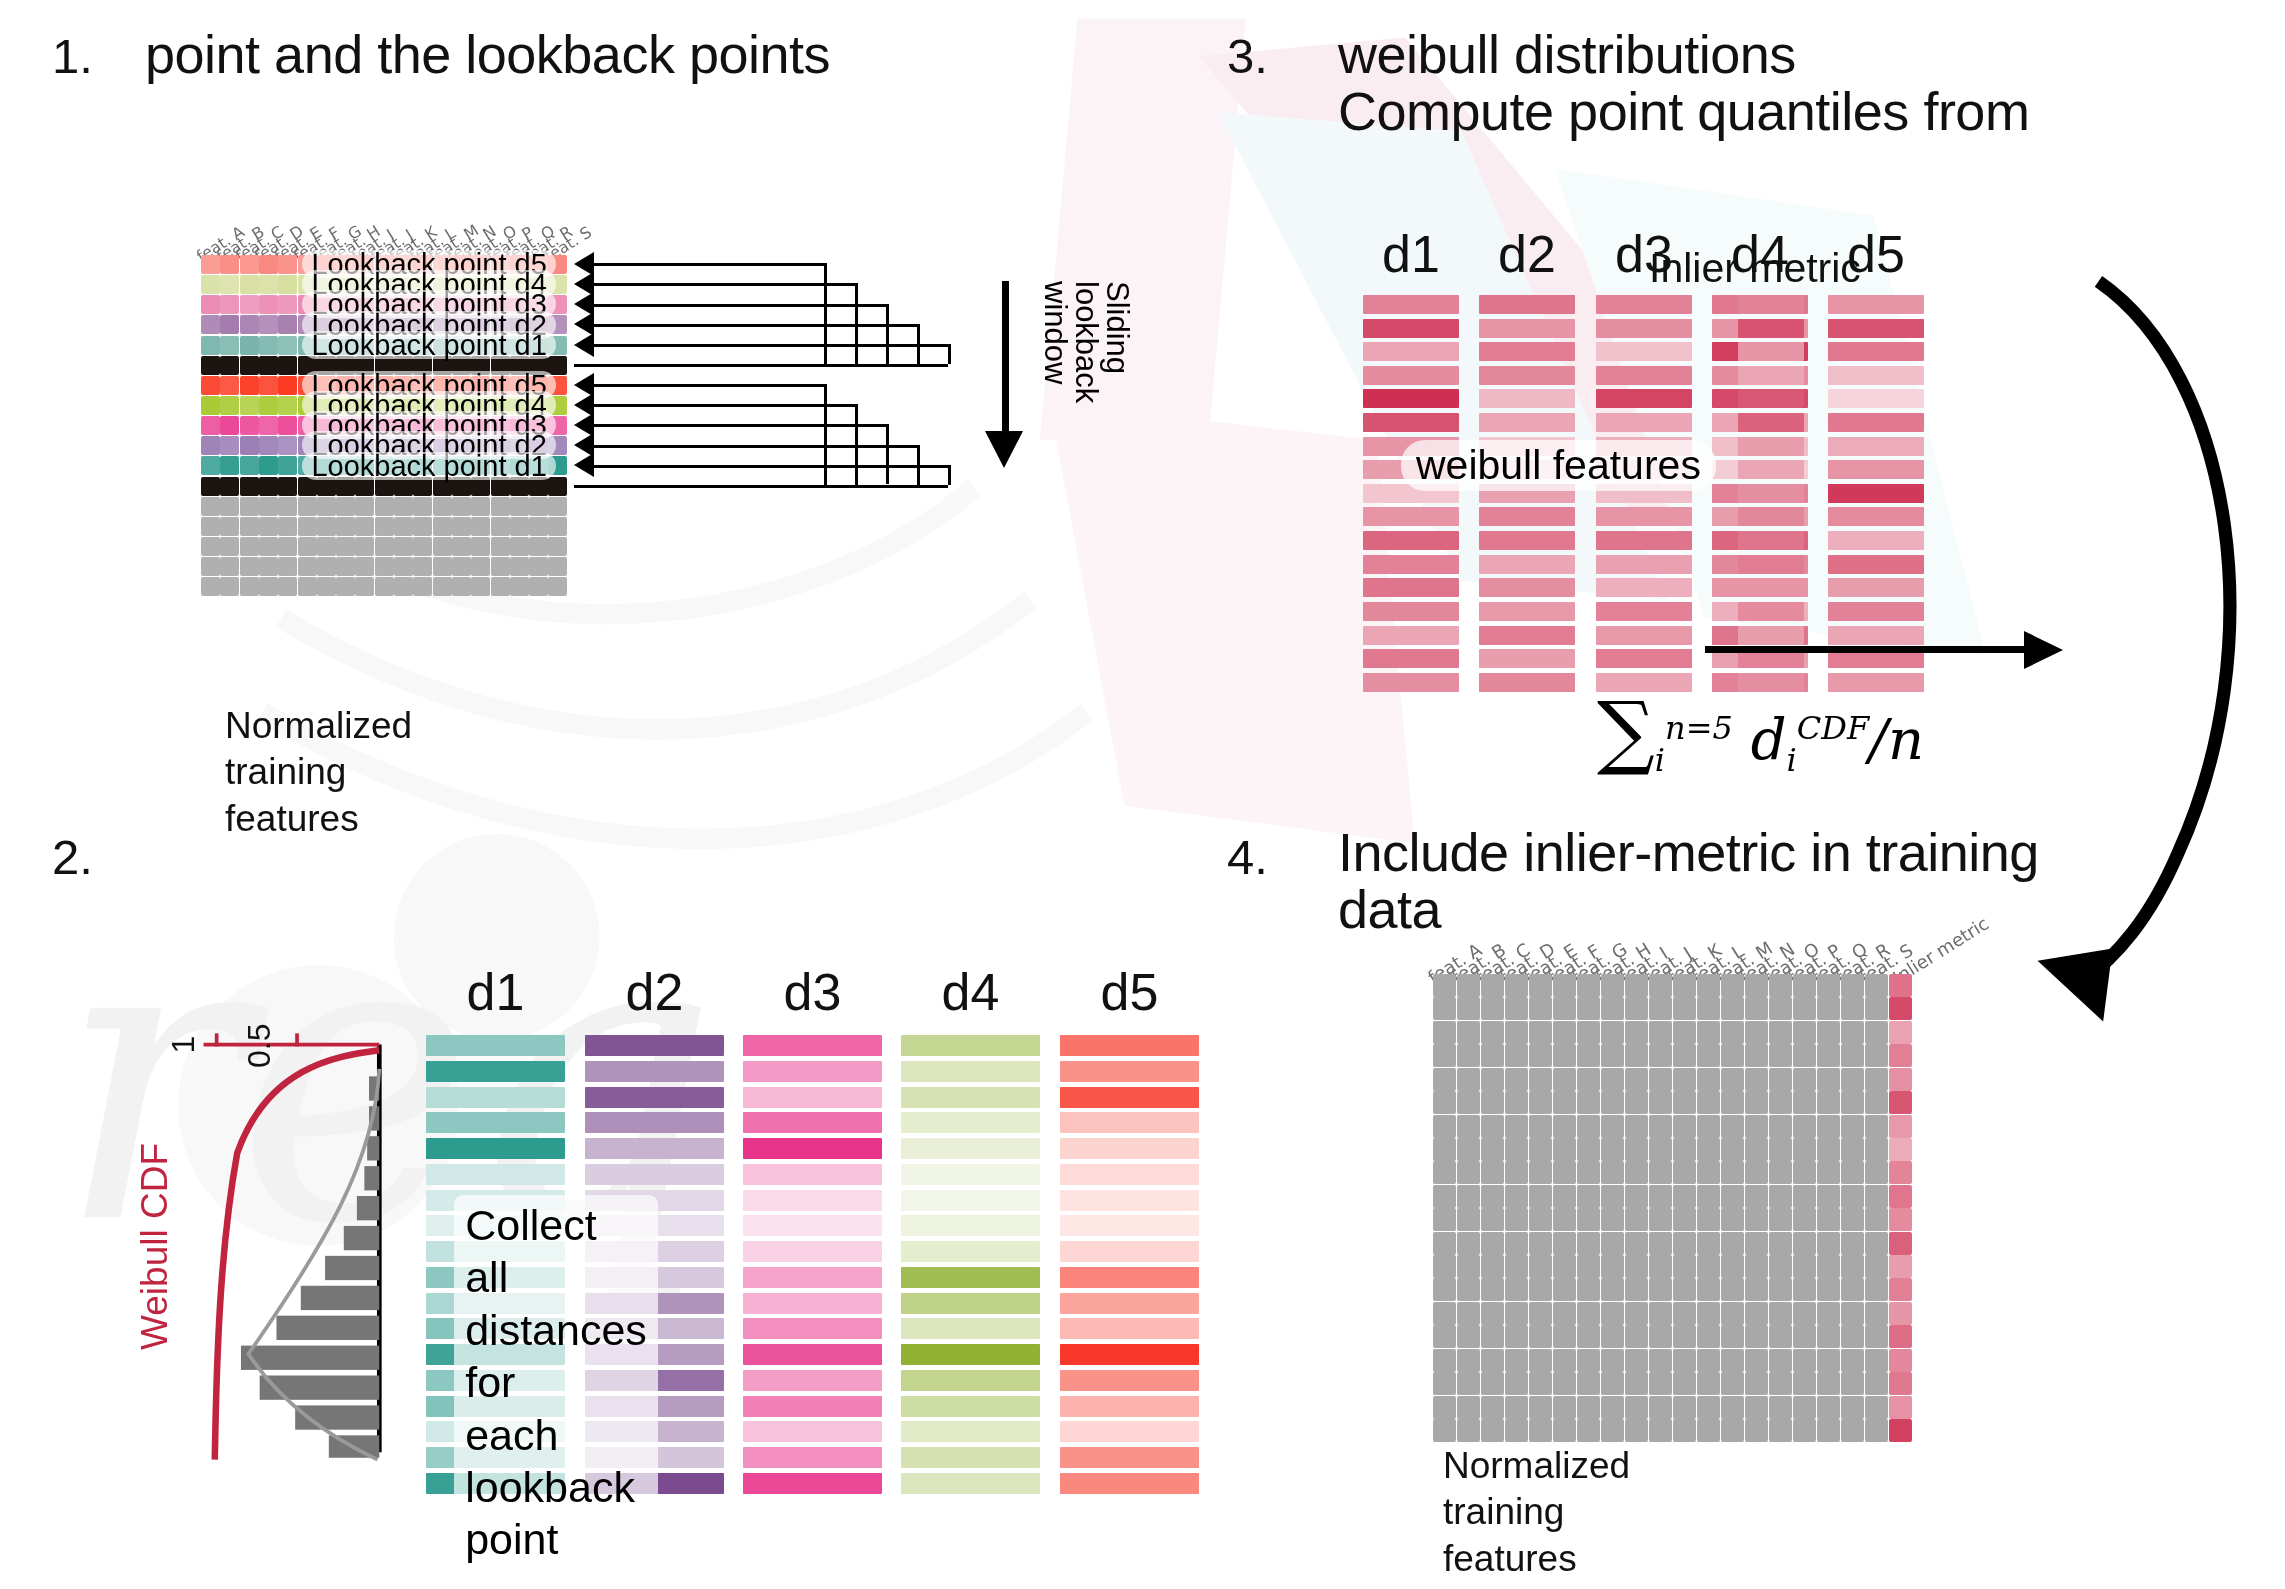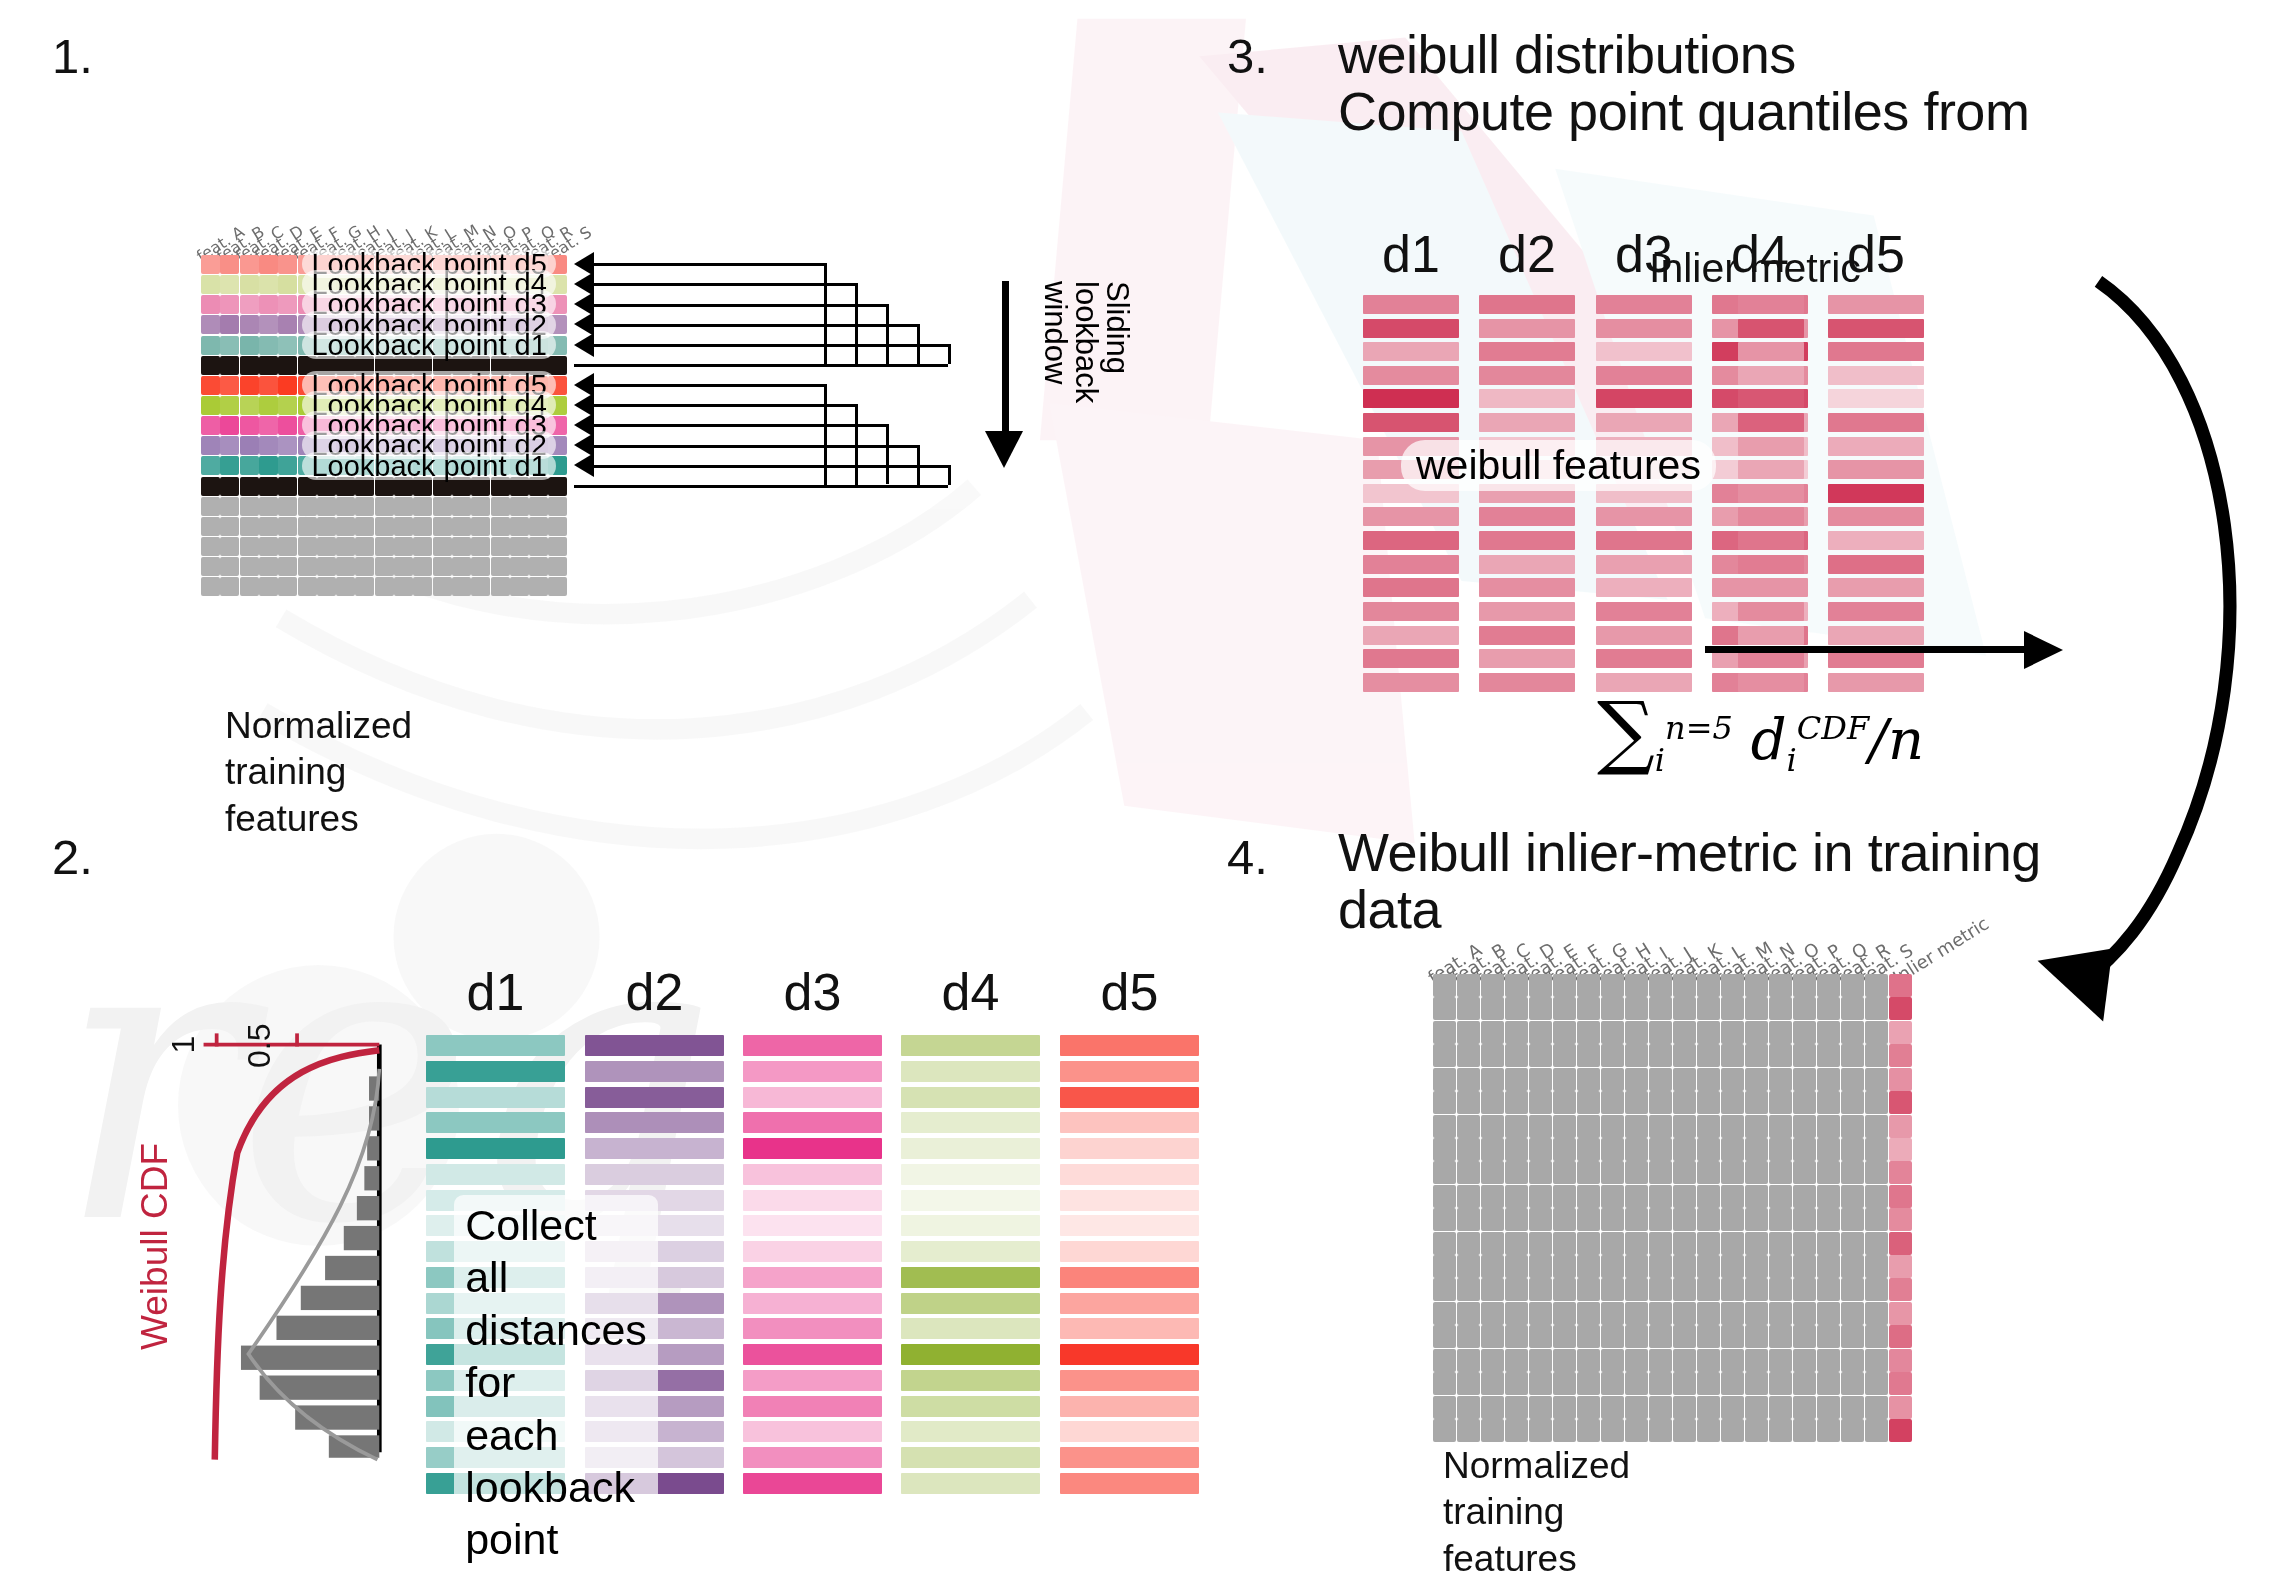--- a/index.html
+++ b/index.html
@@ -171,20 +171,21 @@
         <circle cx="340" cy="1180" r="150"></circle>
         <circle cx="530" cy="1000" r="110"></circle>
       </g>
     </svg>
     <div id="wm-text">req</div>
   </div>
 
   <div class="panel" id="panel1">
     <div class="step-num" style="left:52px;top:28px;">1.</div>
     <div class="step-title" id="p1title" style="left:145px;top:26px;width:965px;">
+        <div>point and the lookback points</div>
       </div>
 
     <div class="featlabels" id="p1-featlabels">
         <div class="featlabel" style="left: 203px; top: 247px;">feat. A</div>
         <div class="featlabel" style="left: 223px; top: 247px;">feat. B</div>
         <div class="featlabel" style="left: 242px; top: 247px;">feat. C</div>
         <div class="featlabel" style="left: 261px; top: 247px;">feat. D</div>
         <div class="featlabel" style="left: 281px; top: 247px;">feat. E</div>
         <div class="featlabel" style="left: 300px; top: 247px;">feat. F</div>
         <div class="featlabel" style="left: 319px; top: 247px;">feat. G</div>
@@ -880,21 +881,21 @@
 
     <svg class="panel" style="left:2014px;top:272px;z-index:3;" width="272" height="787" viewBox="0 0 290 840">
       <path d="M90 10 C 235 110, 275 400, 175 620 C 145 690, 110 730, 70 760" fill="none" stroke="#000" stroke-width="14"></path>
       <polygon points="95 800 25 735 105 722" fill="#000"></polygon>
     </svg>
   </div>
 
   <div class="panel" id="panel4">
     <div class="step-num" style="left:1227px;top:829px;">4.</div>
     <div class="step-title" id="p4title" style="left:1338px;top:824px;width:937px;">
-        <div>Weibull inlier-metric in training</div>
+        <div>Include inlier-metric in training</div>
         <div>data</div>
       </div>
 
     <div class="featlabels" id="p4-featlabels">
         <div class="featlabel big" style="left: 1435px; top: 967px;">feat. A</div>
         <div class="featlabel big" style="left: 1459px; top: 967px;">feat. B</div>
         <div class="featlabel big" style="left: 1483px; top: 967px;">feat. C</div>
         <div class="featlabel big" style="left: 1507px; top: 967px;">feat. D</div>
         <div class="featlabel big" style="left: 1531px; top: 967px;">feat. E</div>
         <div class="featlabel big" style="left: 1555px; top: 967px;">feat. F</div>

